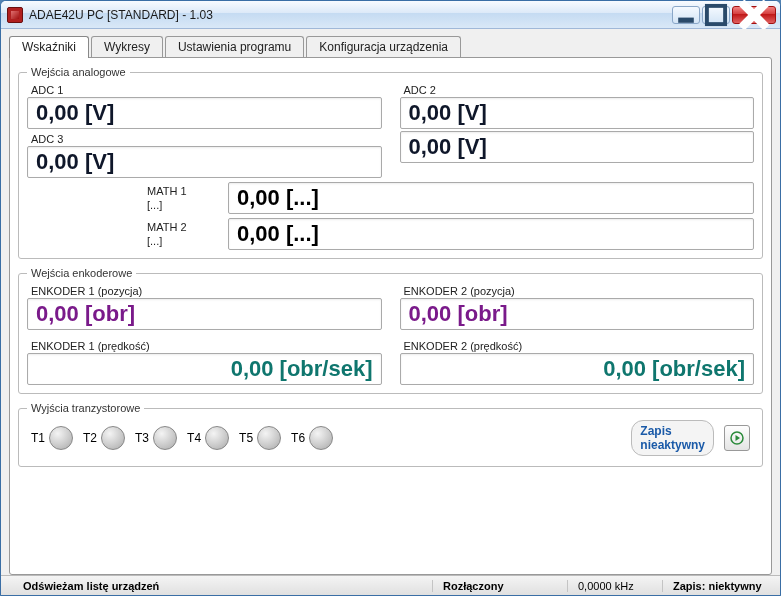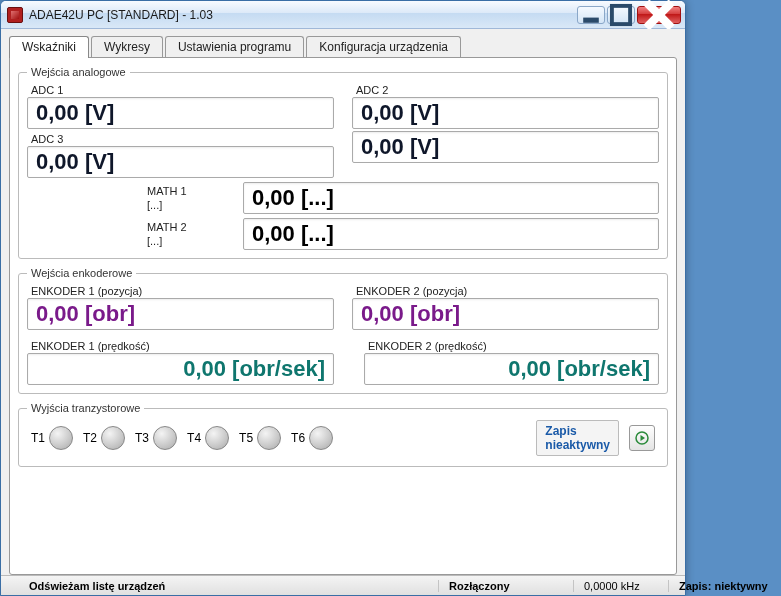--- a/index.html
+++ b/index.html
@@ -6,21 +6,21 @@
   body {
     margin: 0;
     font-family: "Segoe UI", Tahoma, sans-serif;
     font-size: 12px;
     background: #5a8fc5;
     width: 781px;
     height: 596px;
     overflow: hidden;
   }
   .window {
-    width: 686px;
+    width: 781px;
     height: 596px;
     background: #fff;
     border: 1px solid #3a6ea5;
     border-radius: 6px 6px 0 0;
     box-shadow: 0 0 8px rgba(0,0,0,0.3);
     display: flex;
     flex-direction: column;
   }
   .titlebar {
     height: 28px;
@@ -148,21 +148,21 @@
     white-space: nowrap;
     overflow:hidden;
   }
   .c-blue  { color:#0f172a; }
   .c-teal  { color:#000000; }
   .c-purple{ color:#7a1a8a; }
   .c-red   { color:#0f766e;text-align:right; }
   .math-row {
     display:grid;
     grid-template-columns: 200px 1fr;
-    column-gap: 16px;
+    column-gap: 1px;
     align-items:center;
     margin-top:4px;
   }
   .math-label {
     text-align:left;
     padding-left: 120px;
     font-size:11px;
     line-height:14px;
     color:#222;
   }
@@ -177,21 +177,21 @@
   }
   .t-dot {
     width:24px; height:24px;
     border-radius:50%;
     background: radial-gradient(circle at 35% 30%, #f4f4f4, #c8c8c8 60%, #a8a8a8);
     border:1px solid #888;
   }
   .spacer { flex:1; }
   .zapis-box {
     border:1px solid #bbb;
-    border-radius:2px;
+    border-radius:12px;
     padding: 3px 8px;
     color:#1a5aa8;
     font-weight:bold;
     font-size:12px;
     line-height:14px;
     background:#f4f4f4;
     text-align:left;
     min-width: 80px;
   }
   .play-btn {
@@ -202,21 +202,21 @@
     display:flex; align-items:center; justify-content:center;
   }
   .play-btn svg { width:14px; height:14px; }
   .statusbar {
     height: 20px;
     background: linear-gradient(to bottom,#f4f4f4,#e0e0e0);
     border-top:1px solid #bbb;
     display:flex;
     align-items:center;
     font-size:11px;
-    padding: 0 18px;
+    padding: 0 12px;
   }
   .statusbar > div {
     padding: 0 10px;
     border-right:1px solid #c4c4c4;
     white-space:nowrap;
   }
   .statusbar > div:last-child { border-right:none; }
   .sb-1 { flex: 0 0 420px; font-weight:bold; }
   .sb-2 { flex: 0 0 135px; font-weight:bold; }
   .sb-3 { flex: 0 0 95px; }
@@ -302,21 +302,21 @@
             <div class="val-box c-purple">0,00 [obr]</div>
           </div>
           <div>
             <div class="lbl">ENKODER 2 (pozycja)</div>
             <div class="val-box c-purple">0,00 [obr]</div>
           </div>
           <div style="margin-top:6px;">
             <div class="lbl">ENKODER 1 (prędkość)</div>
             <div class="val-box c-red">0,00 [obr/sek]</div>
           </div>
-          <div style="margin-top:6px;margin-left:12px;">
+          <div style="margin-top:6px;">
             <div class="lbl">ENKODER 2 (prędkość)</div>
             <div class="val-box c-red">0,00 [obr/sek]</div>
           </div>
         </div>
       </fieldset>
 
       <fieldset>
         <legend>Wyjścia tranzystorowe</legend>
         <div class="trans-row">
           <div class="t-item">

